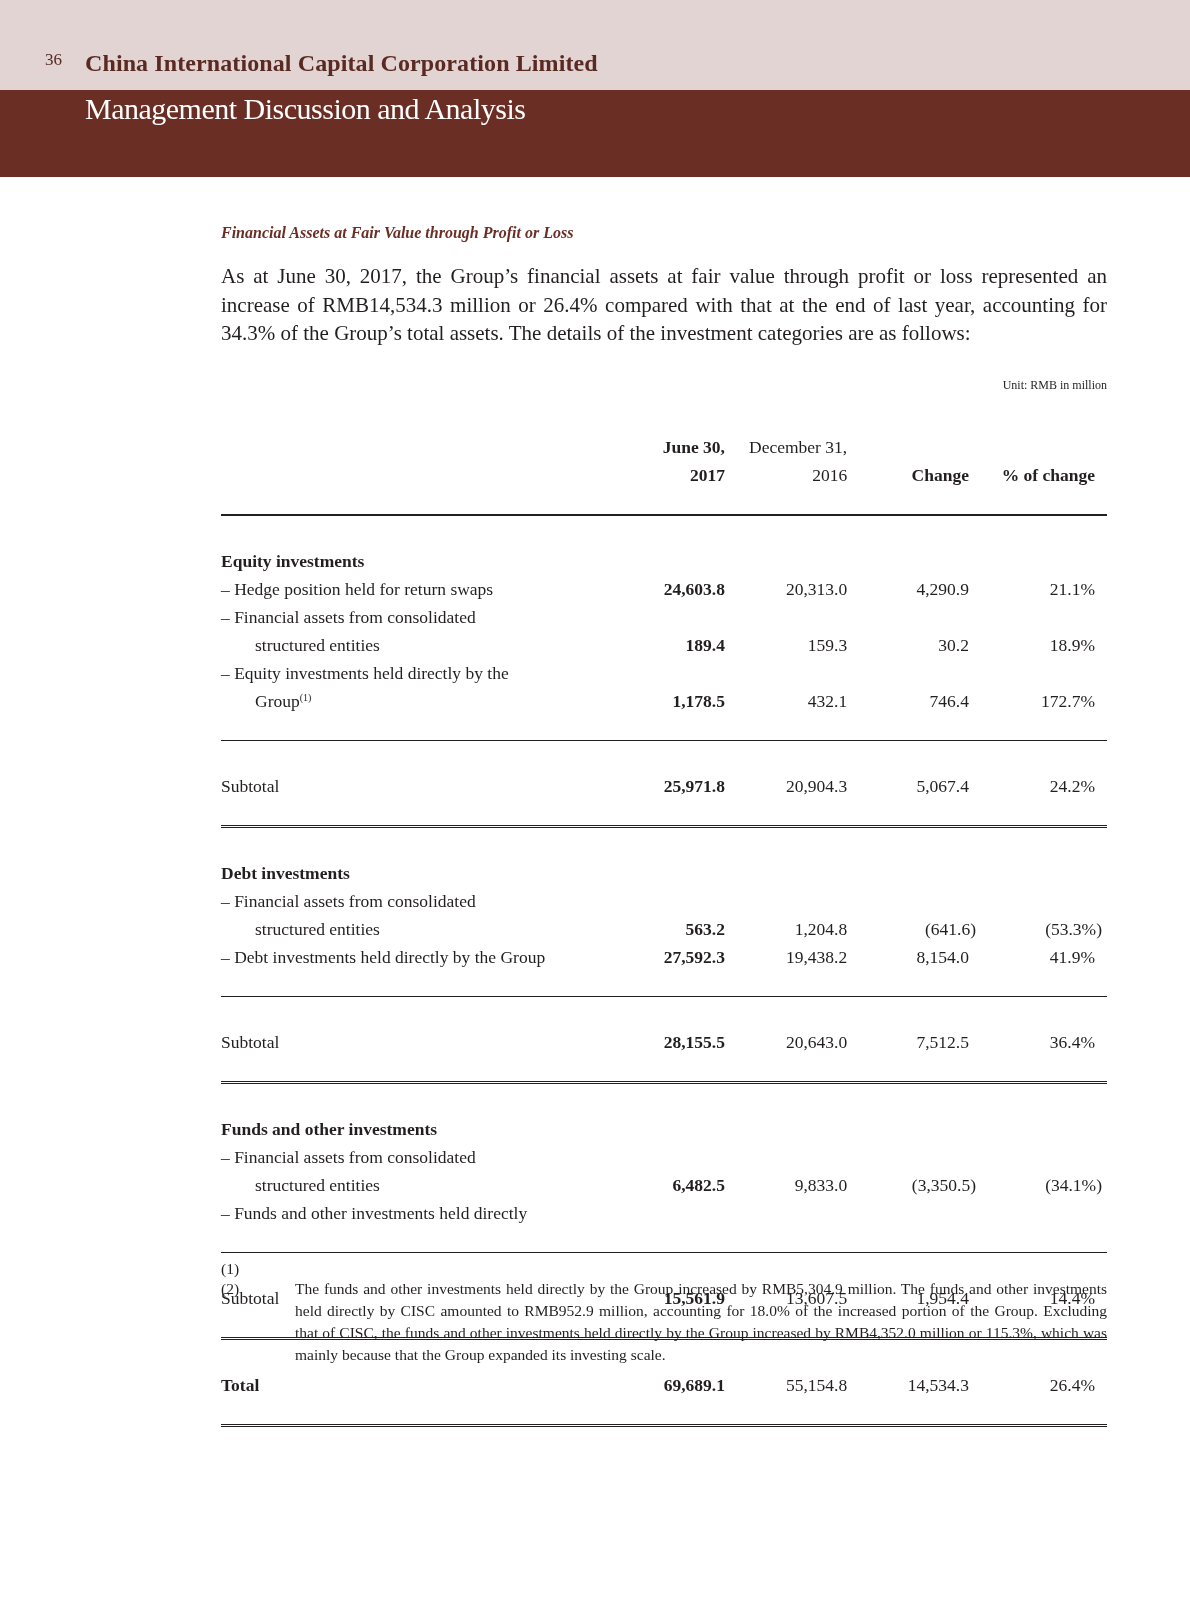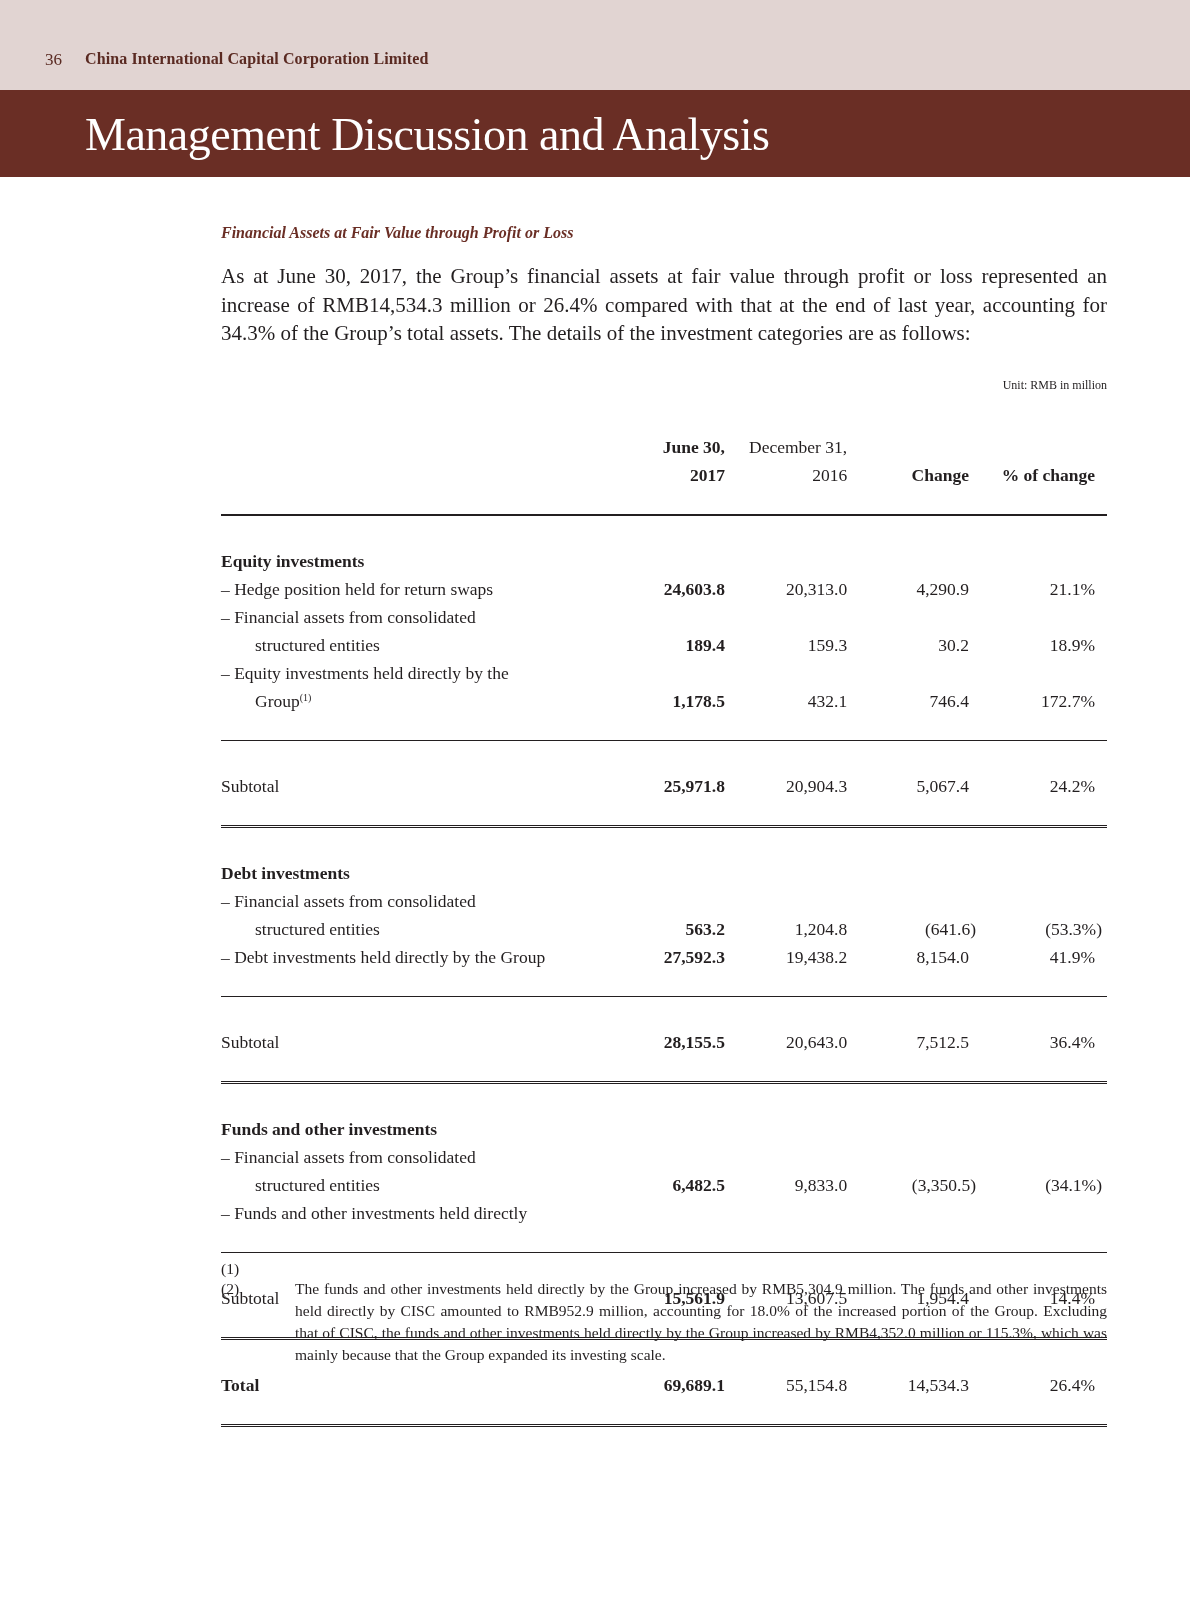--- a/index.html
+++ b/index.html
@@ -3,23 +3,23 @@
 <meta charset="utf-8">
 <style>
   html, body { margin: 0; padding: 0; }
   body {
     width: 1190px; height: 1615px; background: #ffffff; position: relative;
     font-family: "Liberation Serif", "DejaVu Serif", serif; color: #231f20;
     overflow: hidden;
   }
   .topband { position: absolute; left: 0; top: 0; width: 1190px; height: 90px; background: #e1d4d2; }
   .page-num { position: absolute; left: 45px; top: 50px; font-size: 17px; color: #5a2a22; }
-  .company { position: absolute; left: 85px; top: 50px; font-size: 16px; color: #5a2a22; font-weight: bold; letter-spacing: 0.1px; }
+  .company { position: absolute; left: 85px; top: 50px; font-size: 24px; color: #5a2a22; font-weight: bold; letter-spacing: 0.1px; }
   .titleband { position: absolute; left: 0; top: 90px; width: 1190px; height: 87px; background: #6a2e25; }
-  .page-title { position: absolute; left: 85px; top: 108px; font-size: 46px; color: #ffffff; letter-spacing: -0.5px; white-space: nowrap; }
+  .page-title { position: absolute; left: 85px; top: 92px; font-size: 30px; color: #ffffff; letter-spacing: -0.5px; white-space: nowrap; }
 
   .content { position: absolute; left: 221px; top: 0; width: 886px; }
   .section-title { position: absolute; top: 224px; left: 0; font-size: 16px; font-style: italic; font-weight: bold; color: #6a2e25; }
   .intro { position: absolute; top: 262px; left: 0; width: 886px; font-size: 21px; line-height: 28.5px; text-align: justify; text-align-last: left; }
   .unit { position: absolute; top: 378px; right: 0; font-size: 12px; }
 
   table.fin { position: absolute; top: 430px; left: 0; width: 886px; border-collapse: collapse; font-size: 17.5px; }
   table.fin td, table.fin th { padding: 0; height: 28px; vertical-align: bottom; font-weight: normal; }
   .c-label { width: 370px; text-align: left; }
   .c-num { text-align: right; margin-top: 8px; }

